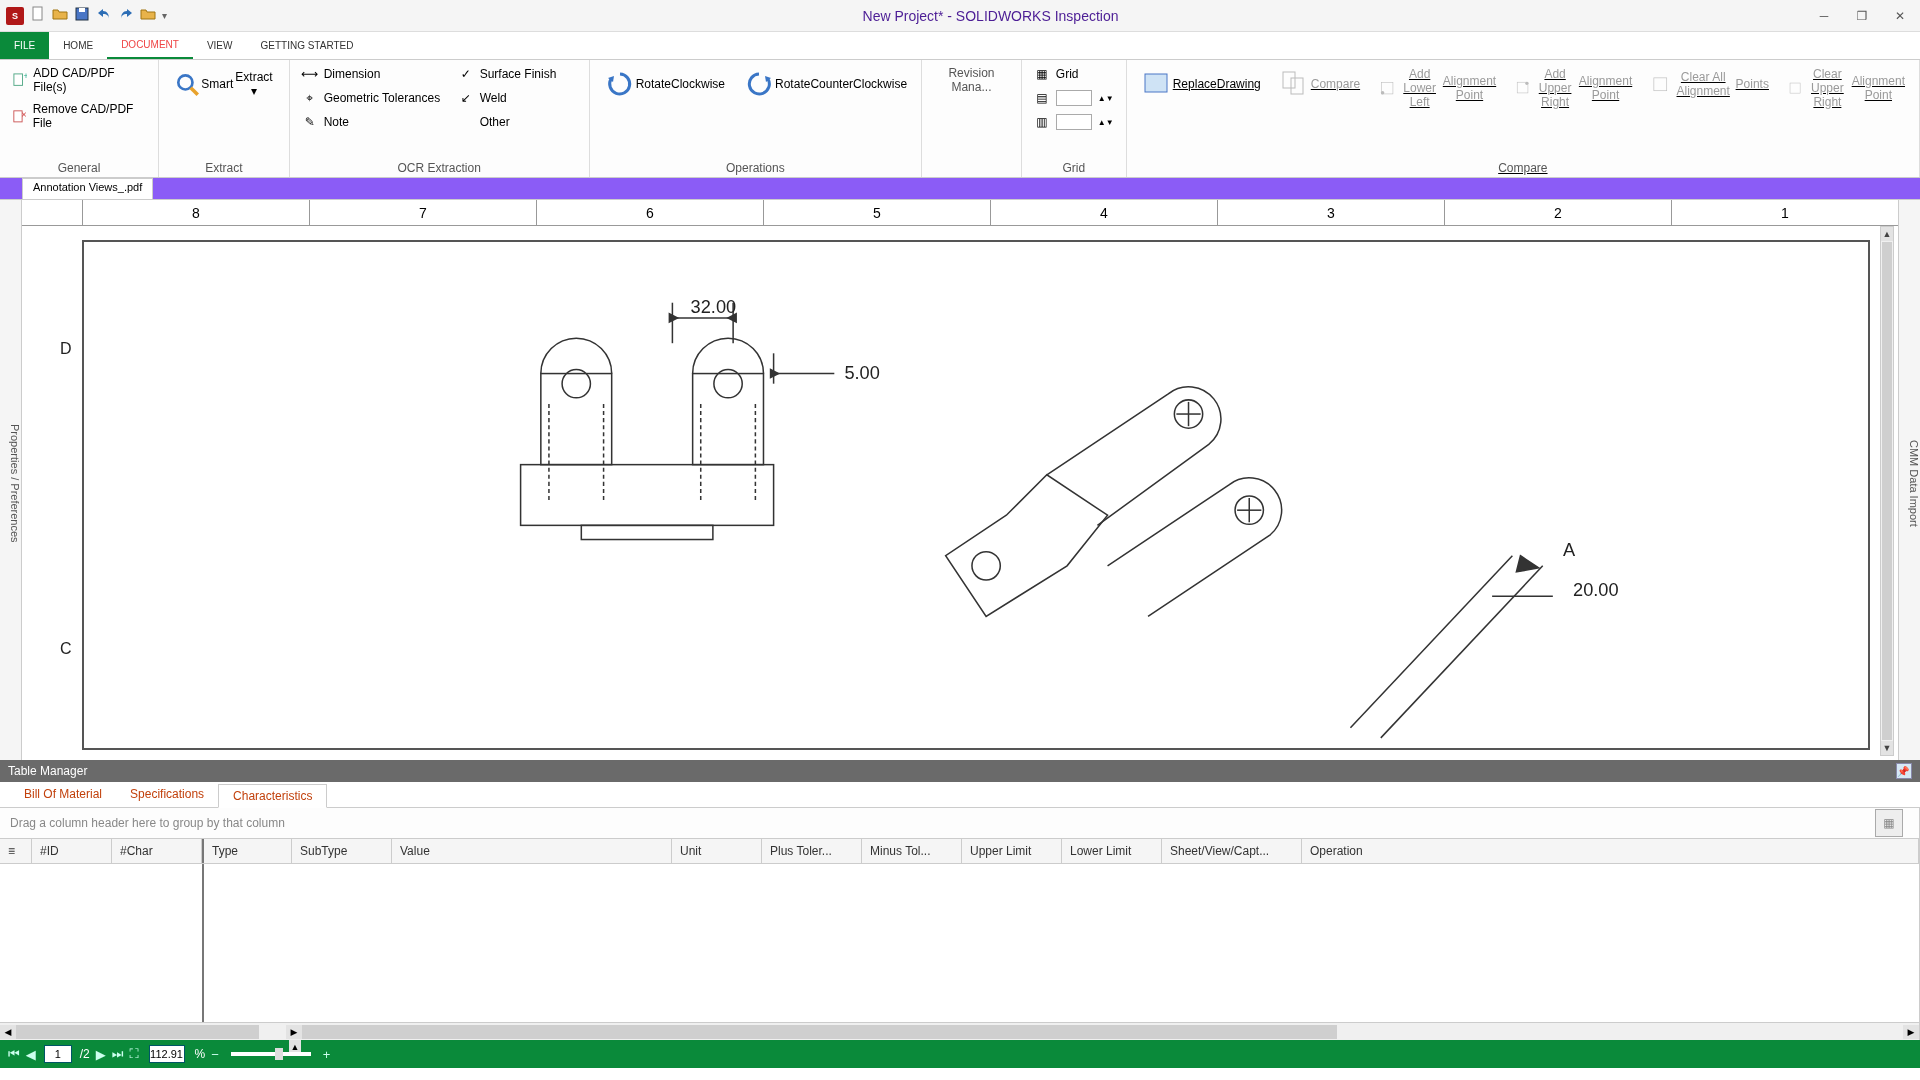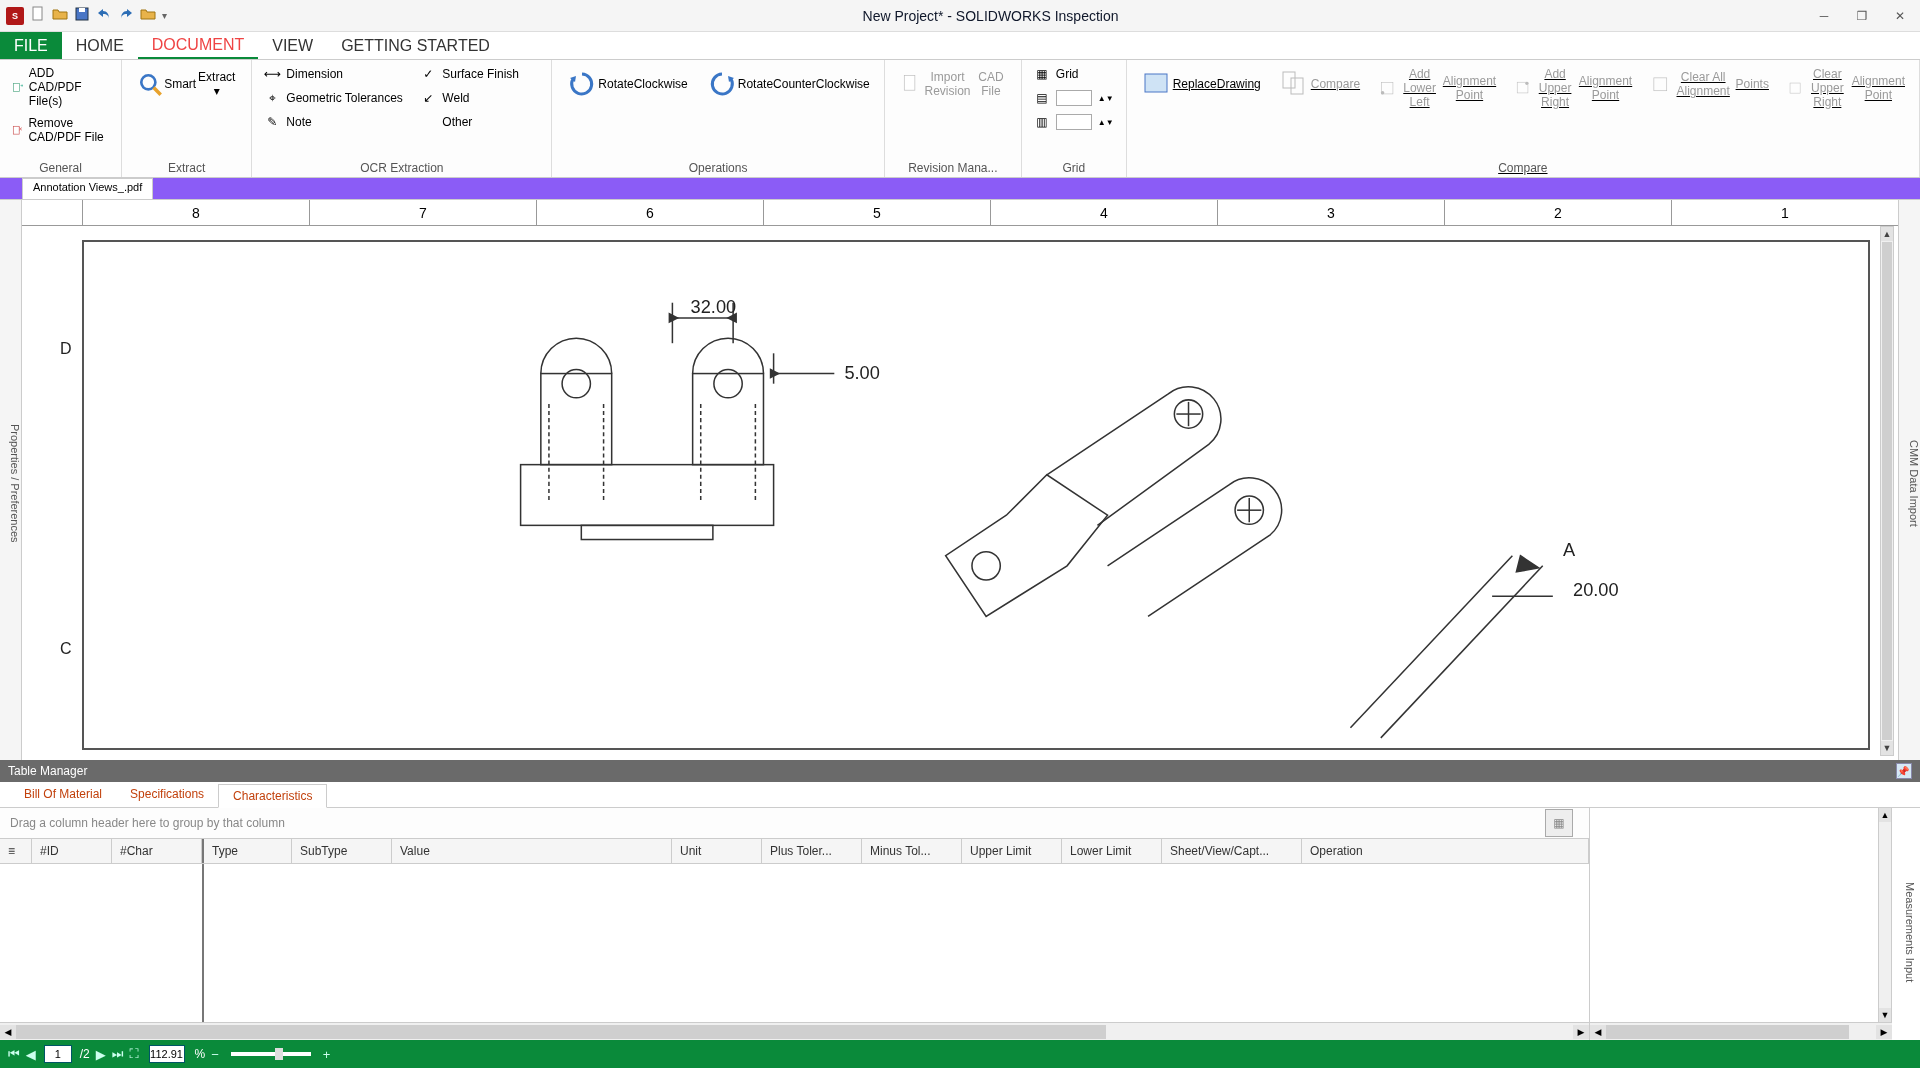--- a/index.html
+++ b/index.html
@@ -3,27 +3,27 @@
 <meta charset="utf-8">
 <style>
 * { margin: 0; padding: 0; box-sizing: border-box; font-family: "Segoe UI", Tahoma, sans-serif; }
 body { background: #fff; width: 1920px; height: 1080px; overflow: hidden; font-size: 12px; }
 
 
 .titlebar { height: 32px; background: #f5f5f5; display: flex; align-items: center; border-bottom: 1px solid #ddd; }
 .qat { display: flex; align-items: center; gap: 6px; padding-left: 6px; }
 .qat svg, .qat .qicon { width: 16px; height: 16px; }
 .app-icon { width: 18px; height: 18px; background: #b01818; border-radius: 2px; display: flex; align-items: center; justify-content: center; color: #fff; font-size: 9px; font-weight: bold; }
-.title-center { flex: 1; text-align: center; font-size: 14px; color: #0f172a; }
+.title-center { flex: 1; text-align: center; font-size: 14px; color: #4c1d95; }
 .win-controls { display: flex; gap: 18px; padding-right: 10px; }
 .win-btn { width: 20px; height: 20px; display: flex; align-items: center; justify-content: center; color: #555; cursor: pointer; }
 
 
 .tabstrip { height: 28px; background: #fff; display: flex; align-items: stretch; border-bottom: 1px solid #ccc; }
-.tab { padding: 0 14px; display: flex; align-items: center; font-size: 16px; color: #333; cursor: pointer; }
+.tab { padding: 0 14px; display: flex; align-items: center; font-size: 10px; color: #333; cursor: pointer; }
 .tab.file { background: #0a8a3a; color: #fff; }
 .tab.active { color: #ef4444; border-bottom: 2px solid #0a8a3a; }
 
 
 .ribbon { height: 118px; background: #fdfdfd; border-bottom: 1px solid #ccc; display: flex; }
 .rgroup { border-right: 1px solid #ddd; padding: 4px 8px 2px 8px; display: flex; flex-direction: column; }
 .rgroup-body { flex: 1; display: flex; align-items: flex-start; gap: 6px; }
 .rgroup-label { text-align: center; font-size: 12px; color: #555; padding-top: 2px; }
 .rbtn-v { display: flex; align-items: center; justify-content: center; padding: 4px 6px; cursor: pointer; text-align: center; font-size: 12px; line-height: 1.15; }
 .rbtn-v .icon { width: 32px; height: 32px; margin-bottom: 2px; display: flex; align-items: center; justify-content: center; }
@@ -56,21 +56,21 @@
 
 
 .drawing-svg { width: 100%; height: 100%; }
 
 
 .tm-header { height: 22px; background: #6a6a6a; color: #fff; display: flex; align-items: center; padding: 0 8px; font-size: 12px; justify-content: space-between;}
 .tm-pin { width:16px; height:16px; background:#d6e8f5; border:1px solid #88a; display:flex; align-items:center; justify-content:center; font-size:10px; color:#336;}
 .tm-tabs { height: 26px; display: flex; align-items: flex-end; border-bottom: 1px solid #ccc; padding-left: 10px; background:#fff;}
 .tm-tab { padding: 4px 14px; font-size: 12px; color: #c2410c; cursor: pointer; border-bottom: 2px solid transparent;}
 .tm-tab.active { background: #fff; border:1px solid #ccc; border-bottom:1px solid #fff; position:relative; top:1px;}
-.tm-body { height: 232px; display: flex; background:#fff; position: relative;}
+.tm-body { height: 232px; display: flex; background:#fff; position: relative; flex-direction: column;}
 .tm-left { flex: 1; display:flex; flex-direction:column; border-right:1px solid #ccc;}
 .tm-right { width: 330px; position:relative; }
 .tm-group-row { height: 30px; display:flex; align-items:center; padding-left:10px; color:#888; font-size:12px; background:#fdfdfd;}
 .tm-options-btn { width:28px; height:28px; border:1px solid #aaa; background:#eee; margin-right:16px; display:flex; align-items:center; justify-content:center;}
 .tm-cols { height: 26px; display:flex; background:#f5f5f5; border-top:1px solid #ccc; border-bottom:1px solid #ccc;}
 .tm-col { border-right:1px solid #ccc; padding:4px 8px; font-size:12px; color:#333; display:flex; align-items:center; gap:4px;}
 .tm-grid { flex:1; background:#fff; }
 .vline { border-left:2px solid #777; height:100%; }
 .tm-right .meas-label { position:absolute; right:4px; top:40px; bottom:24px; writing-mode:vertical-rl; font-size:11px; color:#555; text-align:center;}
 .hscroll { height:18px; background:#f0f0f0; border-top:1px solid #ccc; display:flex; align-items:center;}
@@ -232,31 +232,20 @@
             </svg>
           </span>
         <span>Rotate</span>
           <span>CounterClockwise</span>
       </div>
     </div>
     <div class="rgroup-label">Operations</div>
   </div>
 
   <div class="rgroup">
-    <div class="rgroup-body">
-      <div class="rbtn-v disabled">
-        <span class="icon">
-            <svg viewBox="0 0 32 32">
-              <rect x="8" y="4" width="16" height="22" fill="#fff" stroke="#bbb"></rect>
-            </svg>
-          </span>
-        <span>Import Revision</span>
-          <span>CAD File</span>
-      </div>
-    </div>
     <div class="rgroup-label">Revision Mana...</div>
   </div>
 
   <div class="rgroup">
     <div class="rgroup-body">
       <div class="rcol">
         <div class="rbtn-h">
             <span class="icon">▦</span>
             <span>Grid</span>
           </div>

